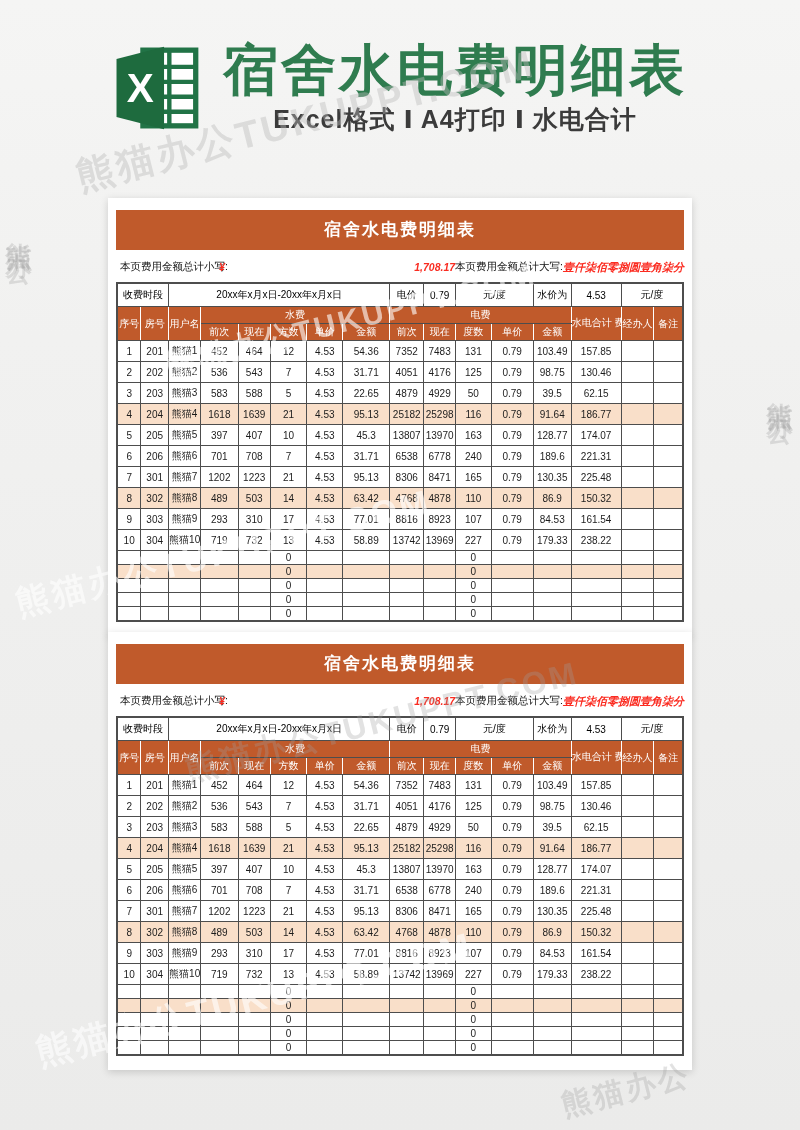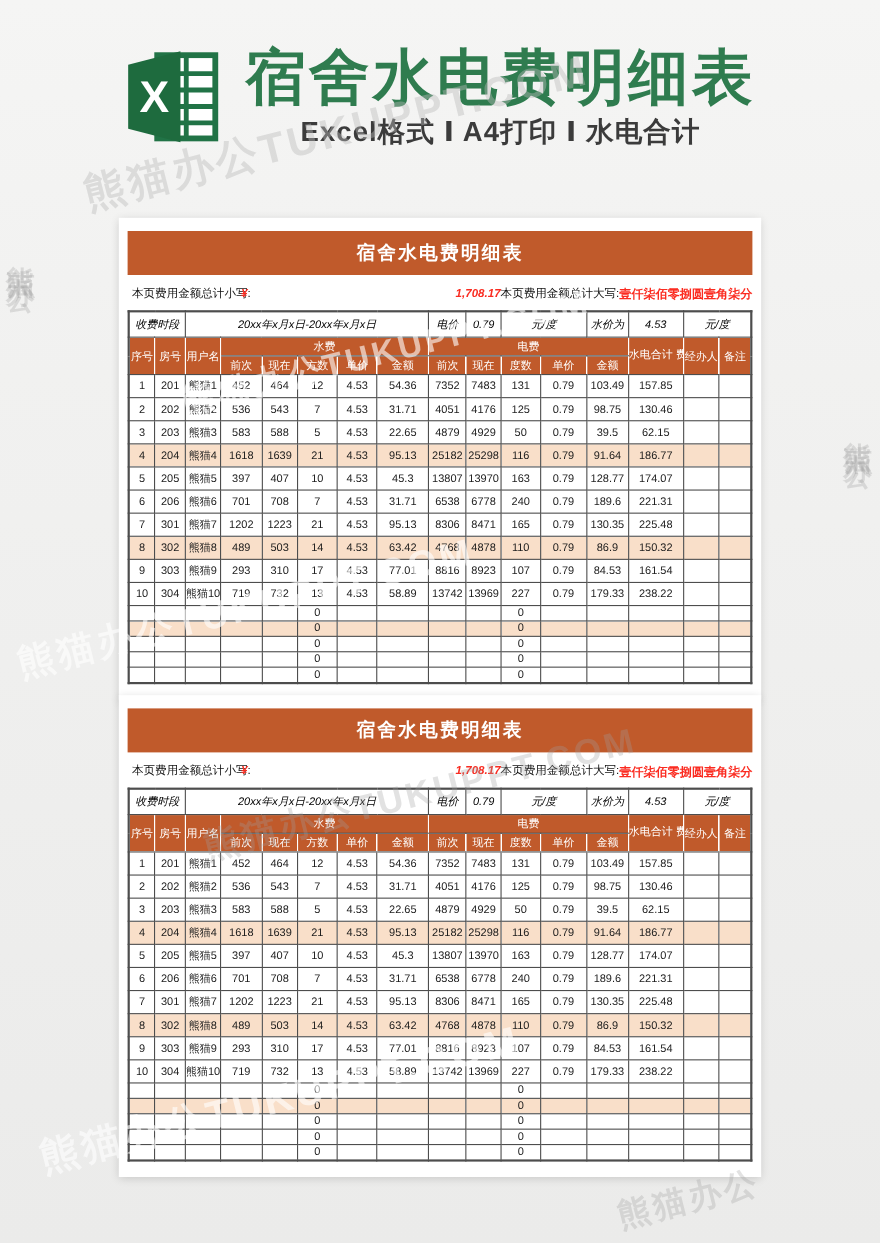--- a/index.html
+++ b/index.html
@@ -21,26 +21,26 @@
   .panel-2{top:632px;}
 
   .title-bar{background:#c05a2b;color:#fff;text-align:center;font-size:17px;font-weight:700;
              letter-spacing:2px;height:40px;line-height:40px;}
 
   .totals{display:flex;align-items:center;height:30px;font-size:10.5px;color:#111;margin-top:2px;}
   .t-small-label{width:103px;padding-left:4px;box-sizing:border-box;white-space:nowrap;}
   .t-sym{width:22px;color:#f92c21;font-style:italic;font-weight:700;}
   .t-small-value{width:225px;text-align:right;color:#f92c21;font-style:italic;font-weight:600;}
   .t-big-label{width:112px;white-space:nowrap;}
-  .t-big-value{flex:1;text-align:center;color:#fb2b20;font-weight:800;font-size:11px;white-space:nowrap;}
+  .t-big-value{flex:1;text-align:center;color:#fb2b20;font-style:italic;font-weight:800;font-size:11px;white-space:nowrap;}
 
   table.sheet{width:100%;border-collapse:collapse;table-layout:fixed;border:2px solid #4d4d4d;}
   table.sheet td,table.sheet th{padding:0;text-align:center;overflow:hidden;white-space:nowrap;}
   table.sheet td{border:1px solid #4d4d4d;font-size:10px;color:#1c1c1c;height:20px;}
-  tr.info td{height:22px;background:#fff;font-size:10px;color:#000;font-style:italic;}
+  tr.info td{height:22px;background:#fff;font-size:10px;color:#000;}
   table.sheet th{background:#c05a2b;color:#fff;font-size:10px;font-weight:500;
                  border:1px solid rgba(255,255,255,.85);border-bottom-color:#4d4d4d;height:16px;}
   th.wrap{white-space:pre-line;line-height:1.25;}
   tr.hl td{background:#f9dfc9;}
   tr.empty td{height:13px;}
 
   
   .wm{position:absolute;white-space:nowrap;pointer-events:none;font-weight:700;letter-spacing:3px;
       transform:rotate(-14deg);z-index:6;}
   .wm-gray{color:rgba(160,160,160,.30);}

